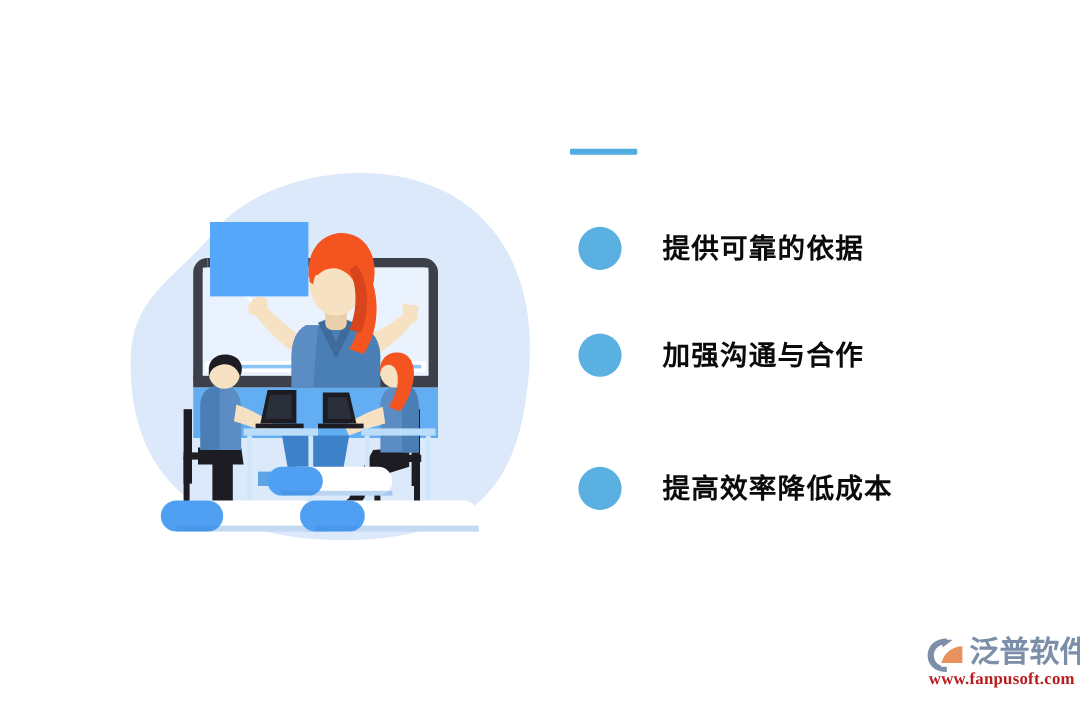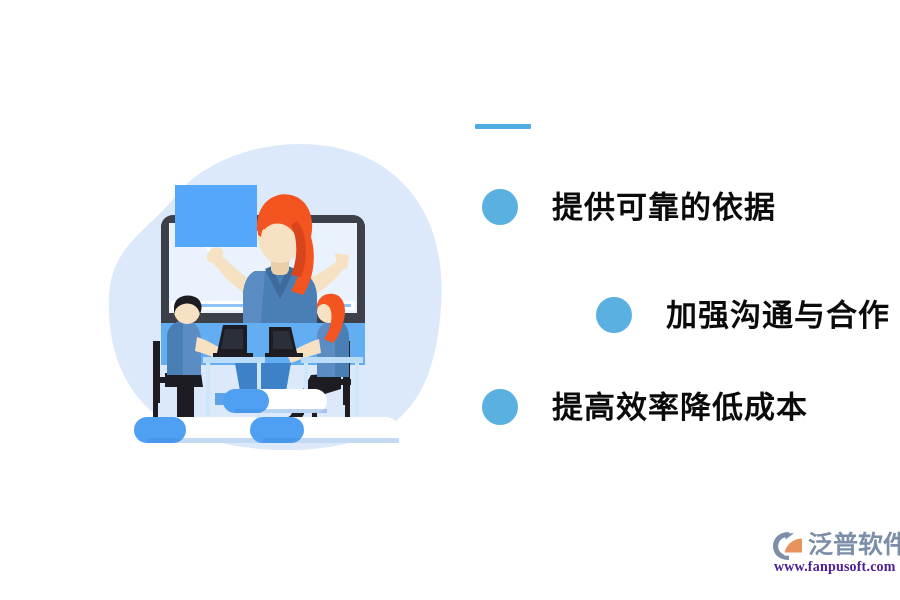--- a/index.html
+++ b/index.html
@@ -44,34 +44,34 @@
   }
   .bullet-row {
     position: absolute;
     left: 0;
     width: 420px;
     height: 54px;
     display: flex;
     align-items: center;
   }
   #bullet-row-0 { top: 68px; }
-  #bullet-row-1 { top: 176px; justify-content: flex-end; }
+  #bullet-row-1 { top: 157px; }
   #bullet-row-2 { top: 268px; text-align: center; }
 
   .bullet-dot {
     width: 36px;
     height: 36px;
     border-radius: 50%;
     background: #5BB0E2;
     flex: 0 0 auto;
     margin-left: 12px;
   }
   .bullet-text {
     margin-left: 34px;
-    font-size: 31px;
+    font-size: 23px;
     font-weight: bold;
     color: #0b0b0b;
     letter-spacing: 1px;
     white-space: nowrap;
     line-height: 1;
   }
 
   
   #logo {
     position: absolute;
@@ -98,21 +98,21 @@
     letter-spacing: 0px;
     white-space: nowrap;
   }
   #logo-url {
     position: absolute;
     left: 2px;
     top: 30px;
     font-family: "Liberation Serif", "DejaVu Serif", serif;
     font-size: 14px;
     font-weight: bold;
-    color: #4c1d95;
+    color: #b91c1c;
     letter-spacing: 0.2px;
     white-space: nowrap;
     text-align: right;
   }
 </style>
 </head>
 <body>
 
 <div id="illustration">
   <svg viewBox="0 0 345 325" xmlns="http://www.w3.org/2000/svg">

